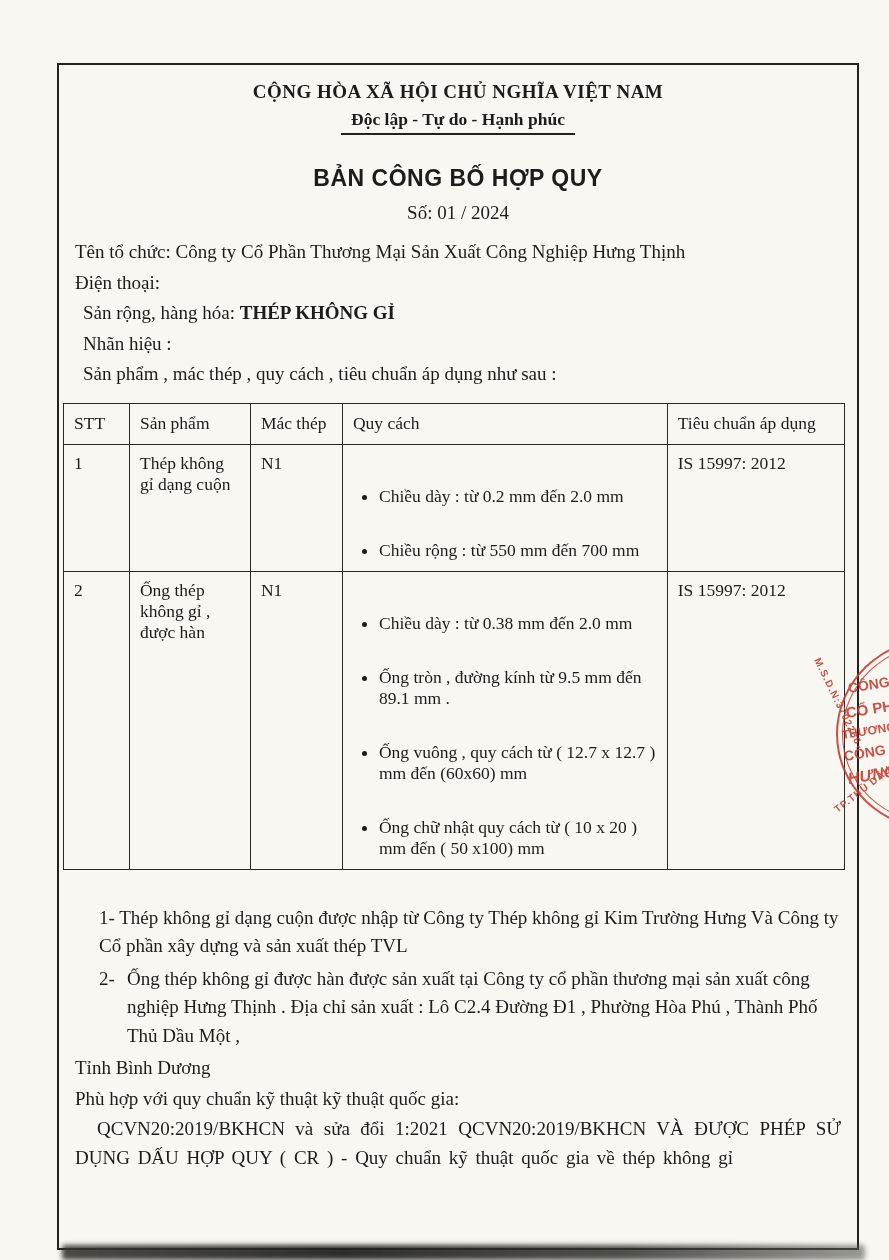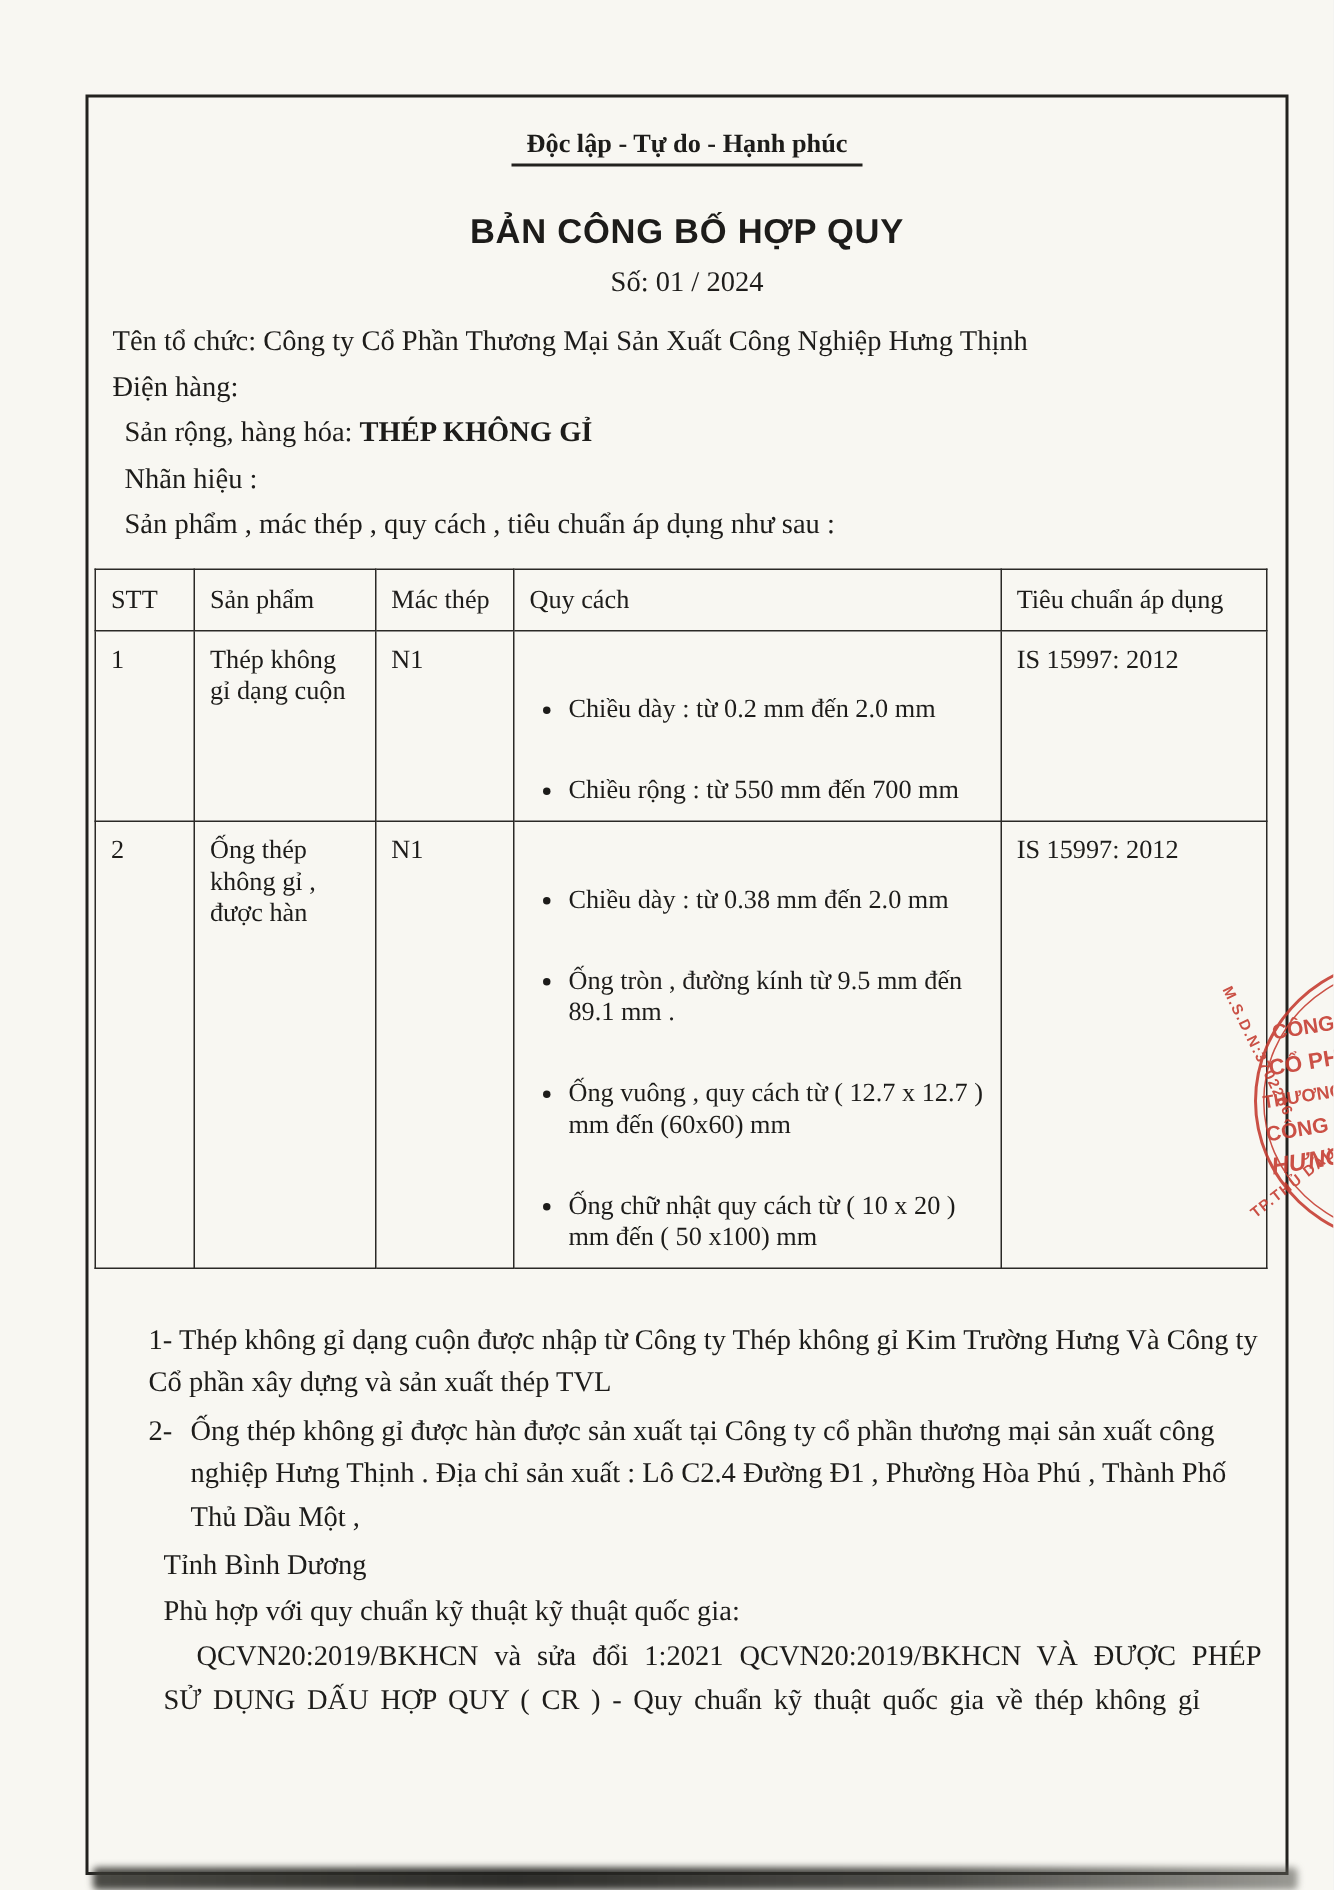--- a/index.html
+++ b/index.html
@@ -78,21 +78,21 @@
   .notes{
     font-size:19px;line-height:1.5;
     margin-top:34px;
     margin-left:24px;
   }
   .note-plain{margin-bottom:4px;}
   .note-hang{display:flex;margin-bottom:4px;}
   .note-hang .num{flex:0 0 28px;}
   .note-hang .txt{flex:1;}
   .footer-text{
-    font-size:19px;line-height:1.5;margin-top:2px;margin-left:34px;
+    font-size:19px;line-height:1.5;margin-top:2px;
   }
   .footer-text .line{margin:2px 0;}
   .regulation{
     text-align:justify;
     text-indent:22px;
     margin-top:6px;
     word-spacing:3px;
     margin-left:-10px;
     margin-right:-6px;
   }
@@ -142,30 +142,31 @@
     border-radius:3px;
   }
 </style>
 </head>
 <body>
 
 <div class="page">
   <div class="frame">
 
     <div class="center">
+      <div class="nat-title">CỘNG HÒA XÃ HỘI CHỦ NGHĨA VIỆT NAM</div>
       <div>
         <span class="motto">Độc lập - Tự do - Hạnh phúc</span>
       </div>
       <div class="doc-title">BẢN CÔNG BỐ HỢP QUY</div>
       <div class="doc-number">Số: 01 / 2024</div>
     </div>
 
     <div class="body-text">
       <p>Tên tổ chức: Công ty Cổ Phần Thương Mại Sản Xuất Công Nghiệp Hưng Thịnh</p>
-      <p>Điện hàng:</p>
+      <p>Điện thoại:</p>
       <p class="pad-sm"><span>Sản rộng, hàng hóa: </span><span class="bold">THÉP KHÔNG GỈ</span></p>
       <p class="pad-sm">Nhãn hiệu :</p>
       <p class="pad-sm">Sản phẩm , mác thép , quy cách , tiêu chuẩn áp dụng như sau :</p>
     </div>
 
     <table class="main">
       <thead>
         <tr>
           <th class="col-stt">STT</th>
           <th class="col-sp">Sản phẩm</th>

